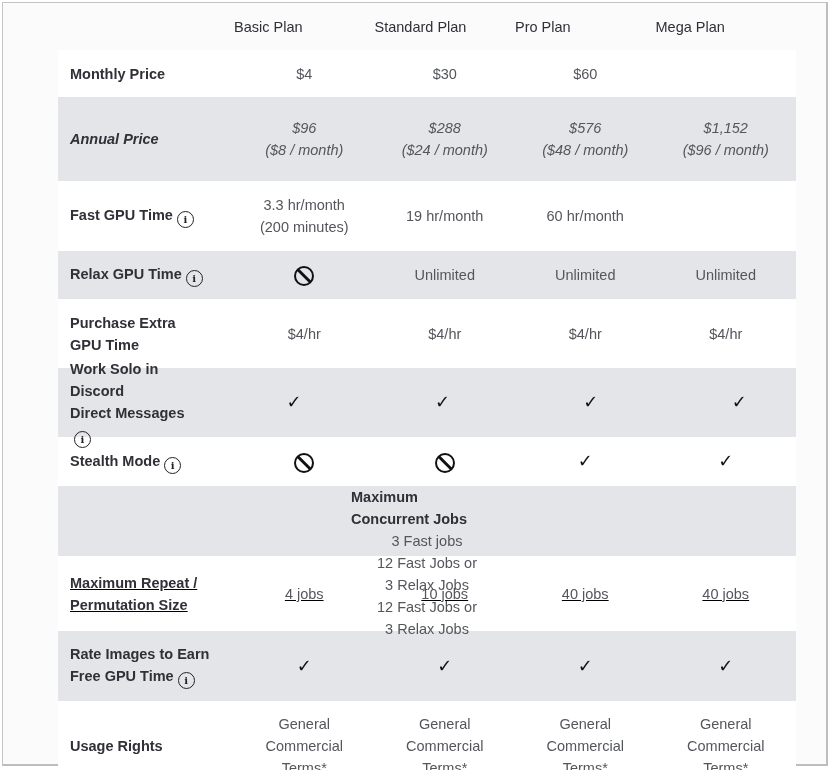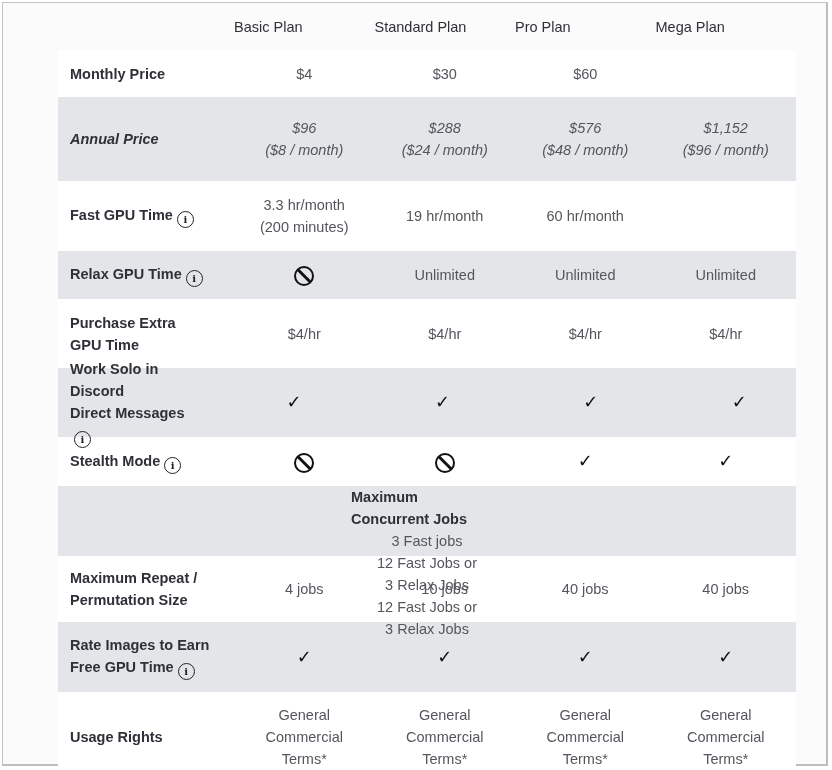--- a/index.html
+++ b/index.html
@@ -167,21 +167,21 @@
         </div>
         <div class="cell">
           <span class="cellline">12 Fast Jobs or</span>
           <span class="cellline">3 Relax Jobs</span>
         </div>
         <div class="cell">
           <span class="cellline">12 Fast Jobs or</span>
           <span class="cellline">3 Relax Jobs</span>
         </div>
       </div>
-      <div class="row body" style="height: 66px;">
+      <div class="row body" style="height: 75px; text-decoration: underline;">
         <div class="label">
           <span class="cellline">Maximum Repeat /</span>
           <span class="cellline">Permutation Size</span>
         </div>
         <div class="cell">
           <span class="cellline">4 jobs</span>
         </div>
         <div class="cell">
           <span class="cellline">10 jobs</span>
         </div>

